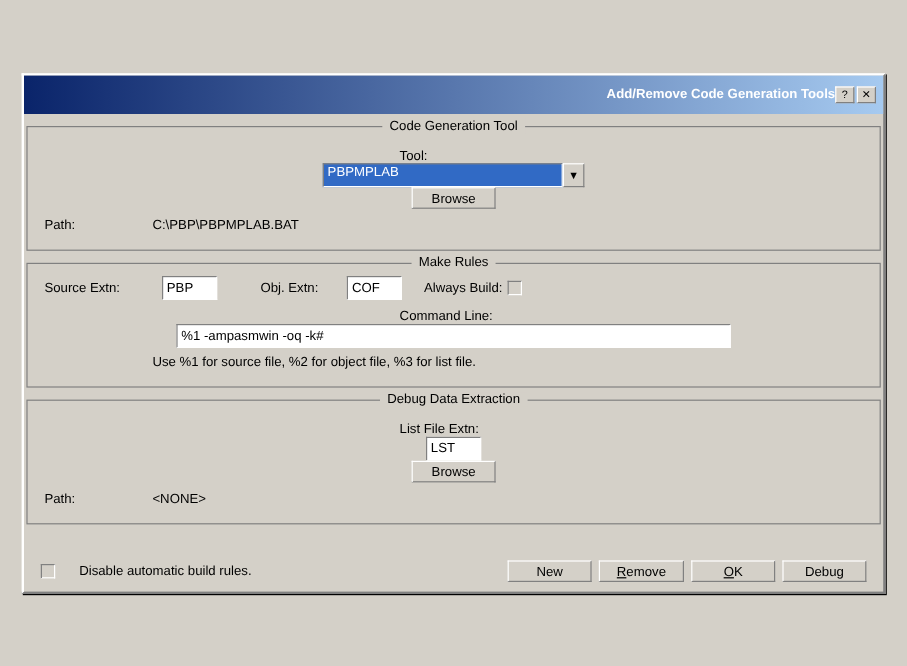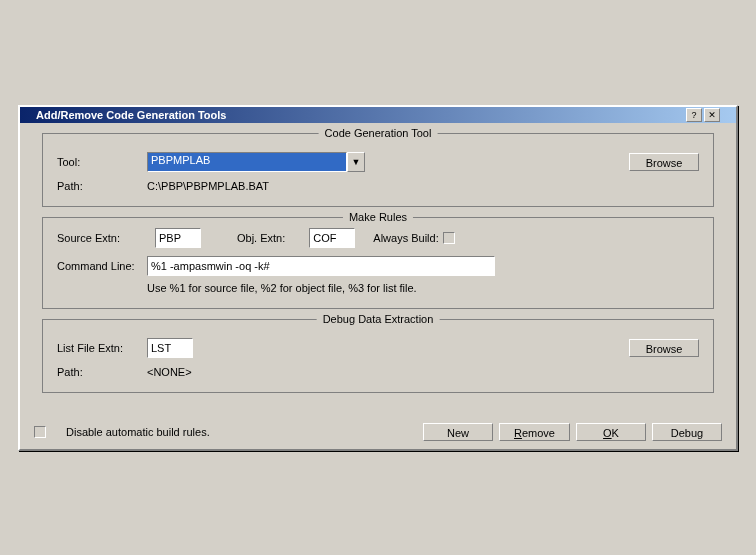--- a/index.html
+++ b/index.html
@@ -27,25 +27,25 @@
       border: 2px solid #fff;
       border-right-color: #808080;
       border-bottom-color: #808080;
       box-shadow: 1px 1px 0 #000;
       position: relative;
     }
 
     .titlebar {
       background: linear-gradient(to right, #0a246a, #a6caf0);
       color: #fff;
-      padding: 3px 16px;
-      display: flex;
-      align-items: center;
-      justify-content: space-between;
-      height: 16px;
+      padding: 3px 6px;
+      display: flex;
+      align-items: center;
+      justify-content: flex-end;
+      height: 32px;
     }
 
     .titlebar-title {
       font-size: 11px;
       font-weight: bold;
     }
 
     .titlebar-buttons {
       display: flex;
       gap: 2px;
@@ -66,21 +66,21 @@
       font-size: 9px;
       cursor: pointer;
       color: #000;
     }
 
     .titlebar-btn.close {
       background: #d4d0c8;
     }
 
     .window-content {
-      padding: 10px 22px 14px;
+      padding: 10px 2px 14px;
     }
 
     .fieldset-box {
       border: 1px solid #808080;
       border-top: 1px solid #808080;
       margin-bottom: 10px;
       padding: 10px 14px 14px;
       position: relative;
     }
 
@@ -92,20 +92,21 @@
       background: #d4d0c8;
       padding: 0 6px;
       font-size: 11px;
       white-space: nowrap;
     }
 
     .form-row {
       display: flex;
       align-items: center;
       margin-top: 8px;
+      flex-direction: column;
     }
 
     .form-label {
       min-width: 90px;
       font-size: 11px;
     }
 
     .input-text {
       border: 1px solid;
       border-top-color: #808080;
@@ -282,21 +283,21 @@
         <span style="width:8px"></span>
         <input type="text" class="input-text input-short" value="COF" style="">
         <div class="always-build-group">
           <span>Always Build:</span>
           <div class="checkbox"></div>
         </div>
       </div>
 
       <div class="form-row">
         <span class="form-label">Command Line:</span>
-        <input type="text" class="input-text" style="width: 348px;" value="%1 -ampasmwin -oq -k#">
+        <input type="text" class="input-text" style="width: 462px;" value="%1 -ampasmwin -oq -k#">
       </div>
 
       <div class="hint-text" style="padding-left:90px">Use %1 for source file, %2 for object file, %3 for list file.</div>
     </div>
 
     <div class="fieldset-box">
       <span class="fieldset-legend">Debug Data Extraction</span>
 
       <div class="form-row">
         <span class="form-label">List File Extn:</span>

